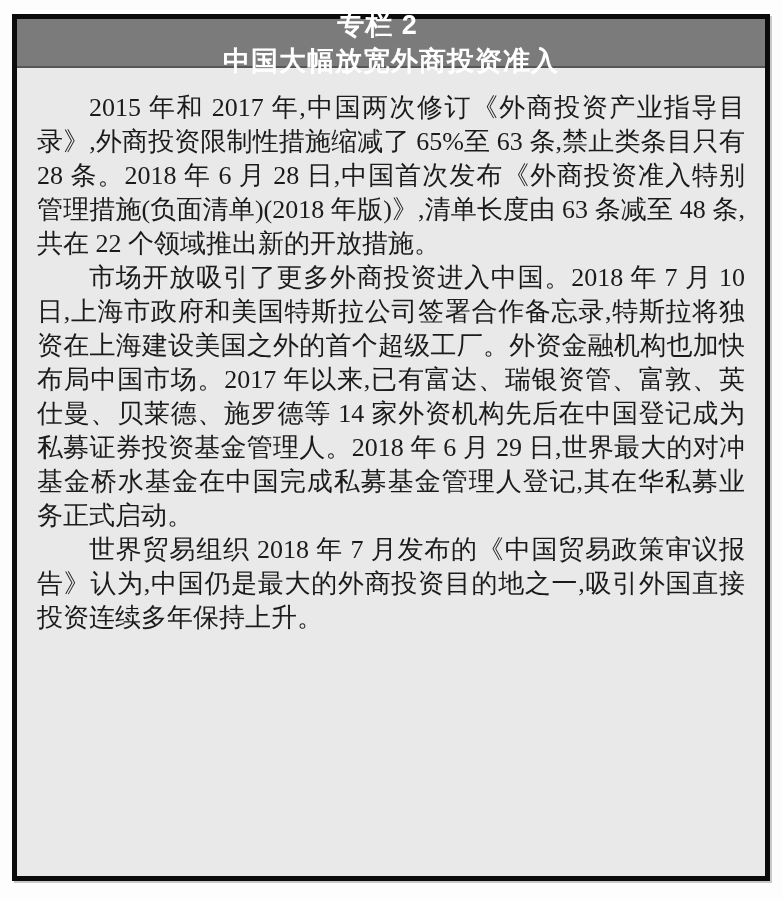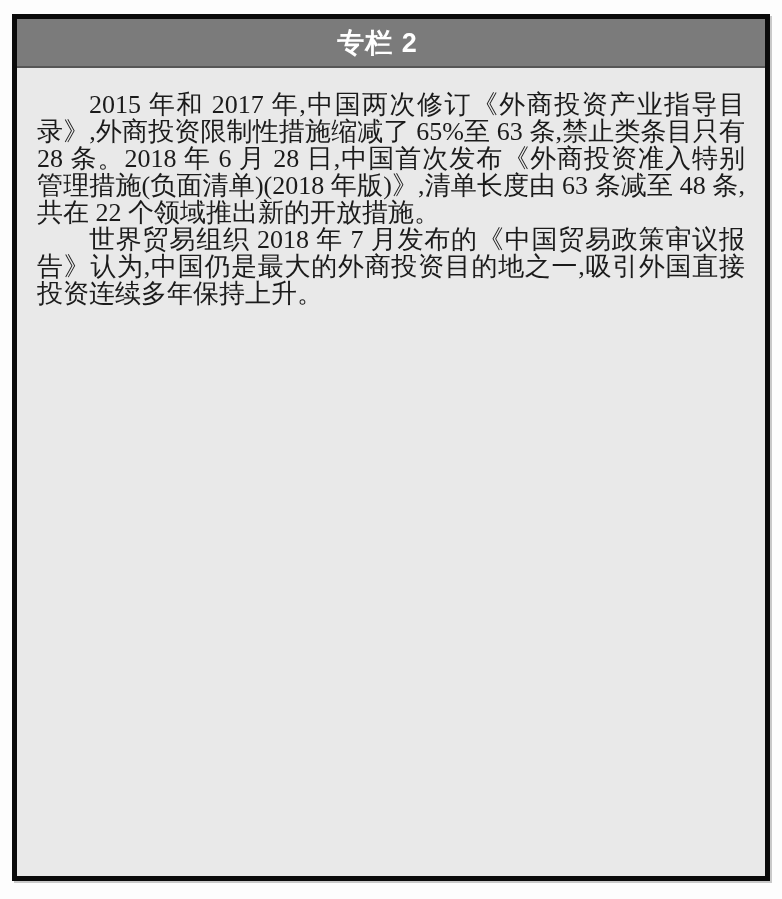--- a/index.html
+++ b/index.html
@@ -38,34 +38,36 @@
   }
   .panel-header .box-label {
     margin-right: 27px;
   }
   .panel-body {
     box-sizing: border-box;
     height: 806px;
     padding: 23px 20px 0 20px;
     font-family: "Liberation Serif", "DejaVu Serif", serif;
     font-size: 26px;
-    line-height: 27px;
+    line-height: 34px;
     color: #1b1b1b;
   }
   .panel-body p {
     margin: 0;
     text-indent: 2em;
     text-align: justify;
     text-justify: inter-ideograph;
   }
 </style>
 </head>
 <body>
 
 <div class="panel">
   <div class="panel-header">
     <span class="box-label">专栏 2</span>
+    <span class="box-title">中国大幅放宽外商投资准入</span>
   </div>
   <div class="panel-body">
     <p>2015 年和 2017 年,中国两次修订《外商投资产业指导目录》,外商投资限制性措施缩减了 65%至 63 条,禁止类条目只有 28 条。2018 年 6 月 28 日,中国首次发布《外商投资准入特别管理措施(负面清单)(2018 年版)》,清单长度由 63 条减至 48 条,共在 22 个领域推出新的开放措施。</p>
+    <p>市场开放吸引了更多外商投资进入中国。2018 年 7 月 10 日,上海市政府和美国特斯拉公司签署合作备忘录,特斯拉将独资在上海建设美国之外的首个超级工厂。外资金融机构也加快布局中国市场。2017 年以来,已有富达、瑞银资管、富敦、英仕曼、贝莱德、施罗德等 14 家外资机构先后在中国登记成为私募证券投资基金管理人。2018 年 6 月 29 日,世界最大的对冲基金桥水基金在中国完成私募基金管理人登记,其在华私募业务正式启动。</p>
     <p>世界贸易组织 2018 年 7 月发布的《中国贸易政策审议报告》认为,中国仍是最大的外商投资目的地之一,吸引外国直接投资连续多年保持上升。</p>
   </div>
 </div>
 
 </body></html>

